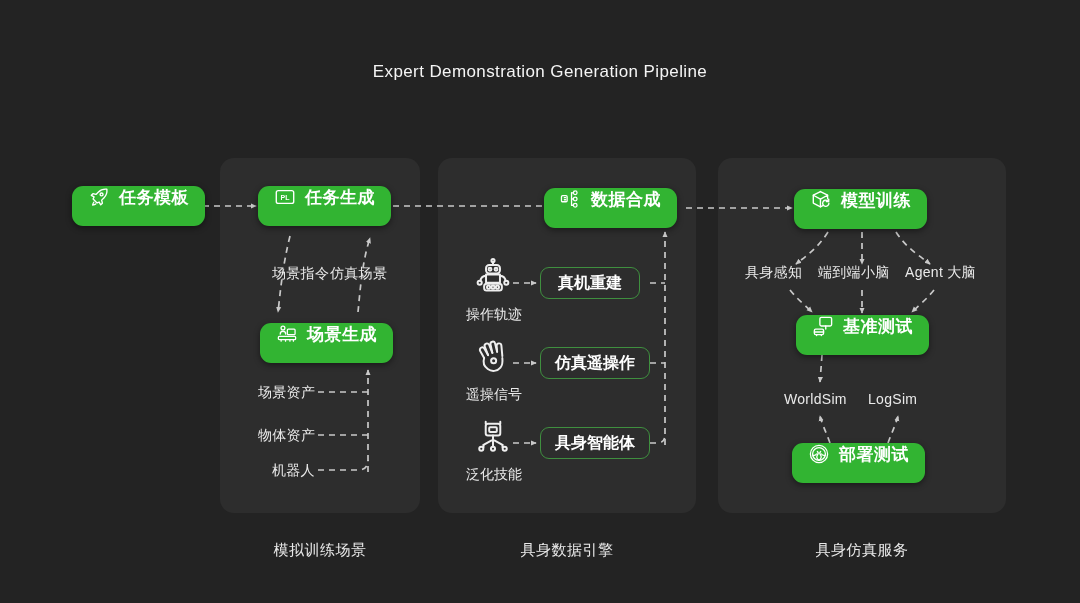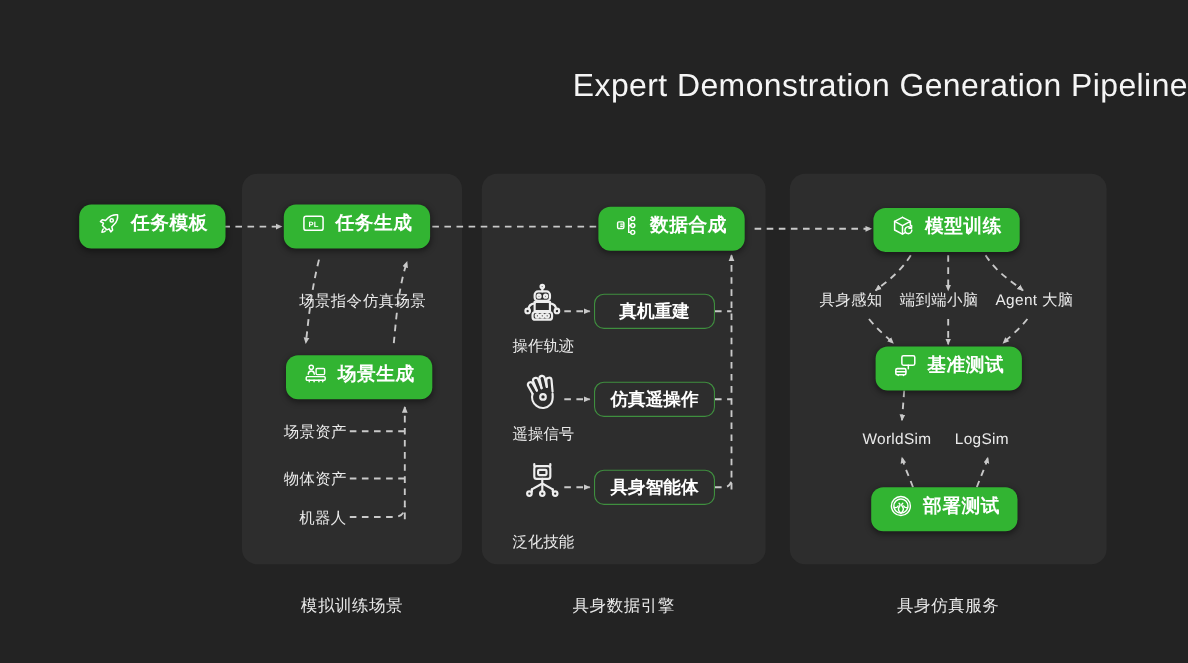--- a/index.html
+++ b/index.html
@@ -1,31 +1,31 @@
 <!DOCTYPE html>
 <html><head>
 <meta charset="utf-8">
 <style>
   html,body{margin:0;padding:0;background:#1e1e1e;}
   body{width:1080px;height:603px;overflow:hidden;
        font-family:"Liberation Sans","DejaVu Sans",sans-serif;color:#f2f2f2;}
   #stage{position:relative;width:1080px;height:603px;background:#232323;}
 
   
-  #title{position:absolute;left:0;top:62px;width:1080px;text-align:right;
-         font-size:29px;font-weight:400;letter-spacing:.4px;color:#f5f5f5;}
+  #title{position:absolute;left:0;top:62px;width:1080px;text-align:center;
+         font-size:17px;font-weight:400;letter-spacing:.4px;color:#f5f5f5;}
 
   
   .panel{position:absolute;background:#2d2d2d;border-radius:14px;}
   .panel-cap{position:absolute;text-align:center;font-size:15px;color:#e9e9e9;
              letter-spacing:.5px;}
 
   
-  .chip{position:absolute;display:flex;align-items:flex-end;gap:9px;
-        background:#32b432;border-radius:11px;padding:12px 16px;height:40px;
+  .chip{position:absolute;display:flex;align-items:flex-start;gap:9px;
+        background:#32b432;border-radius:11px;padding:0 16px;height:40px;
         box-sizing:border-box;box-shadow:0 2px 6px rgba(0,0,0,.45);}
   .chip .lbl{font-size:17px;font-weight:700;color:#ffffff;letter-spacing:.5px;
              white-space:nowrap;}
   .chip .ico{width:22px;height:22px;flex:none;display:block;}
 
   
   .obox{position:absolute;display:flex;align-items:center;justify-content:center;
         border:1.4px solid #3f8f3f;border-radius:9px;height:32px;
         box-sizing:border-box;background:#2d2d2d;}
   .obox .lbl{font-size:16px;font-weight:700;color:#ffffff;white-space:nowrap;}
@@ -163,21 +163,21 @@
       <path d="M7.6 11.2c-2 .2-3.4 1.6-3.6 3.4M16.4 11.2c2 .2 3.4 1.6 3.6 3.4"></path>
       <circle cx="3.6" cy="15.6" r="1.3"></circle>
         <circle cx="20.4" cy="15.6" r="1.3"></circle>
       <rect x="6.4" y="16.2" width="11.2" height="4.4" rx="1.6"></rect>
       <circle cx="9.2" cy="18.4" r="1"></circle>
         <circle cx="12" cy="18.4" r="1"></circle>
       <circle cx="14.8" cy="18.4" r="1"></circle>
     </svg>
   </span>
   <div class="ilabel" style="left:464px;top:306px;width:60px;">操作轨迹</div>
-  <div class="obox" style="left:540px;top:267px;width:110px;">
+  <div class="obox" style="left:540px;top:267px;width:100px;">
     <span class="lbl">真机重建</span>
   </div>
 
   <span class="lico" style="left:474px;top:338px;">
     <svg viewBox="0 0 24 24" width="38" height="38" fill="none" stroke="#eeeeee" stroke-width="1.25" stroke-linecap="round" stroke-linejoin="round">
       <path d="M6.4 12.6 3.9 8.2a1.5 1.5 0 0 1 2.6-1.5l2.4 4.1"></path>
       <path d="M8.9 10.8 6.8 5.5a1.5 1.5 0 0 1 2.8-1.1l2 5"></path>
       <path d="M11.6 9.4 10.4 4a1.5 1.5 0 0 1 2.9-.7l1.3 5.4"></path>
       <path d="M14.6 8.7 14.3 5a1.5 1.5 0 0 1 3-.2l.6 6.6"></path>
       <path d="M6.4 12.6c-.8 2.6.1 5.4 2.3 7 2.5 1.9 6 1.5 8-.9 1.3-1.5 1.5-3 1.2-6"></path>
@@ -194,21 +194,21 @@
       <rect x="7.4" y="3.6" width="9.2" height="7.4" rx="1.4"></rect>
       <rect x="9.6" y="5.8" width="4.8" height="3" rx=".6"></rect>
       <path d="M12 11v2.6M12 13.6 6 17M12 13.6 18 17"></path>
       <path d="M6 17v1.4M18 17v1.4M12 13.6v4"></path>
       <circle cx="4.6" cy="19.4" r="1.3"></circle>
       <circle cx="12" cy="19.4" r="1.3"></circle>
       <circle cx="19.4" cy="19.4" r="1.3"></circle>
       <path d="M7.4 2.4v1.2M16.6 2.4v1.2"></path>
     </svg>
   </span>
-  <div class="ilabel" style="left:464px;top:466px;width:60px;margin-top:18px;">泛化技能</div>
+  <div class="ilabel" style="left:464px;top:466px;width:60px;">泛化技能</div>
   <div class="obox" style="left:540px;top:427px;width:110px;justify-content:center;">
     <span class="lbl">具身智能体</span>
   </div>
 
   <div class="chip" style="left:794px;top:189px;">
     <span class="ico">
       <svg viewBox="0 0 24 24" width="22" height="22" fill="none" stroke="#ffffff" stroke-width="1.5" stroke-linecap="round" stroke-linejoin="round">
         <path d="M11.4 2.8 3.6 6.8v8.6l7.8 4 3-1.6"></path>
         <path d="M3.6 6.8 11.4 11v8.4"></path>
         <path d="M11.4 11 19.2 6.8v4"></path>

